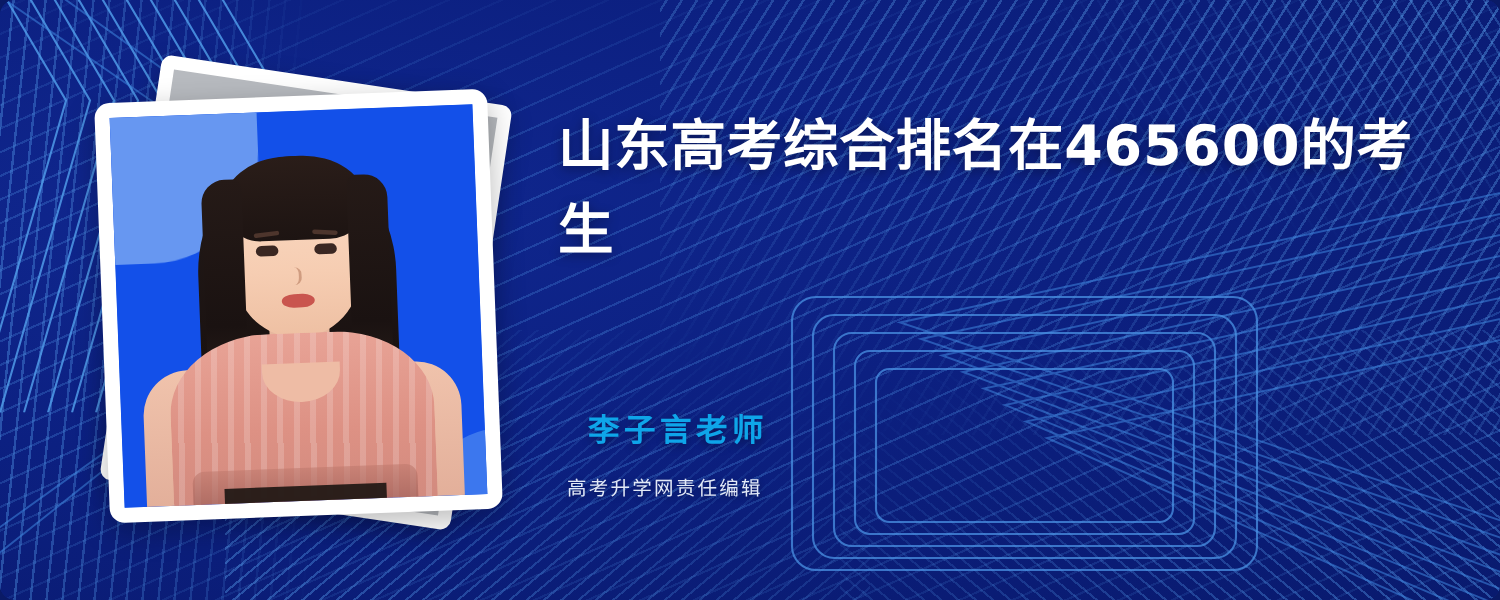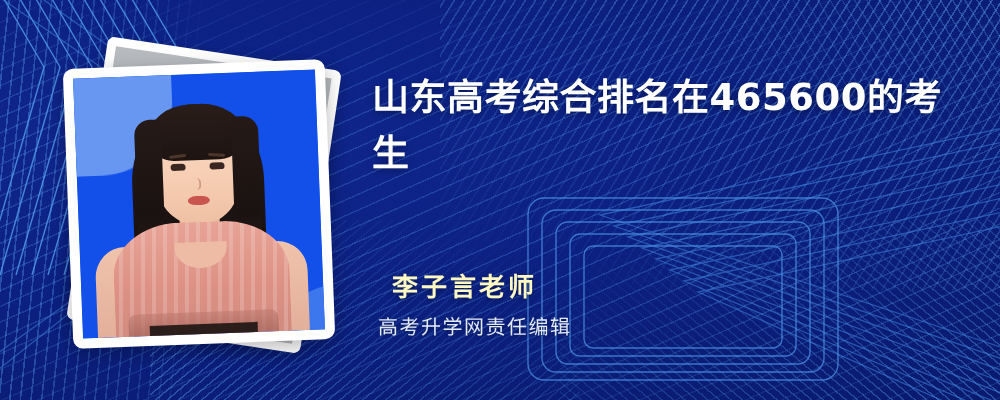--- a/index.html
+++ b/index.html
@@ -11,20 +11,21 @@
   * { box-sizing: border-box; }
 
   .banner {
     position: relative;
     width: 1000px;
     height: 400px;
     overflow: hidden;
     background: #0c2081;
     font-family: "DejaVu Sans", "Liberation Sans", sans-serif;
     user-select: none;
+    border-radius: 10px;
   }
 
   
   .bg-base {
     position: absolute;
     inset: 0;
     background:
       radial-gradient(120% 90% at 18% 35%, #10278f 0%, #0c2081 45%, #091a6e 100%);
   }
 
@@ -327,32 +328,32 @@
     line-height: 56px;
     font-weight: 700;
     letter-spacing: 0.5px;
     text-shadow: 0 2px 7px rgba(0,0,0,0.35);
   }
   .byline {
     position: absolute;
     left: 20px; top: 268px;
   }
   .byline-name {
-    color: #fef9c3;
-    font-size: 26px;
+    color: #0ea5e9;
+    font-size: 21px;
     font-weight: 700;
     line-height: 38px;
     letter-spacing: 3px;
     text-shadow: 0 2px 6px rgba(0,0,0,0.35);
   }
   .byline-role {
     margin-top: 8px;
     margin-left: -14px;
     color: #e2e9f7;
-    font-size: 20px;
+    font-size: 13px;
     font-weight: 400;
     line-height: 26px;
     letter-spacing: 1.5px;
     text-shadow: 0 1px 4px rgba(0,0,0,0.30);
   }
 </style>
 </head>
 <body>
 
 <div class="banner">

